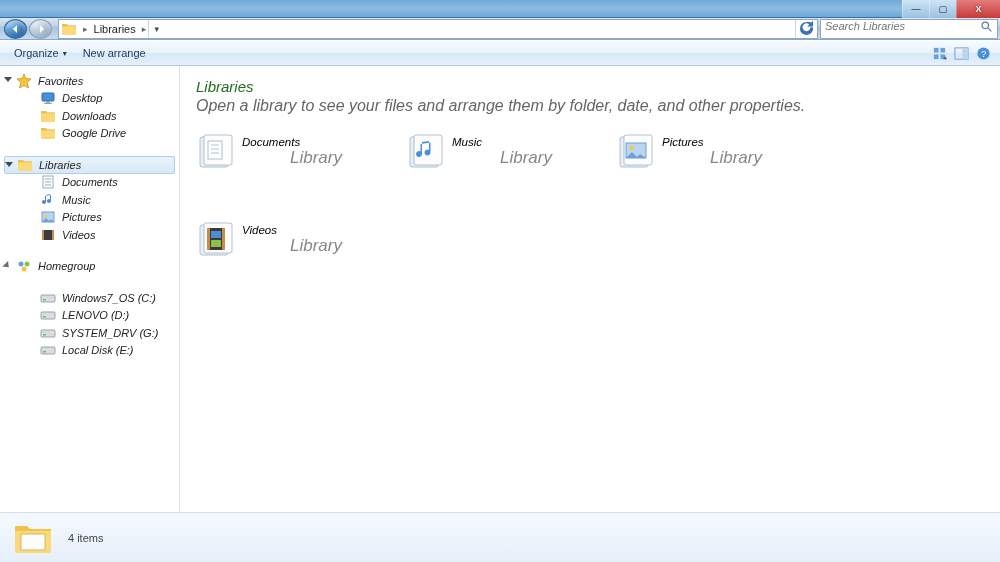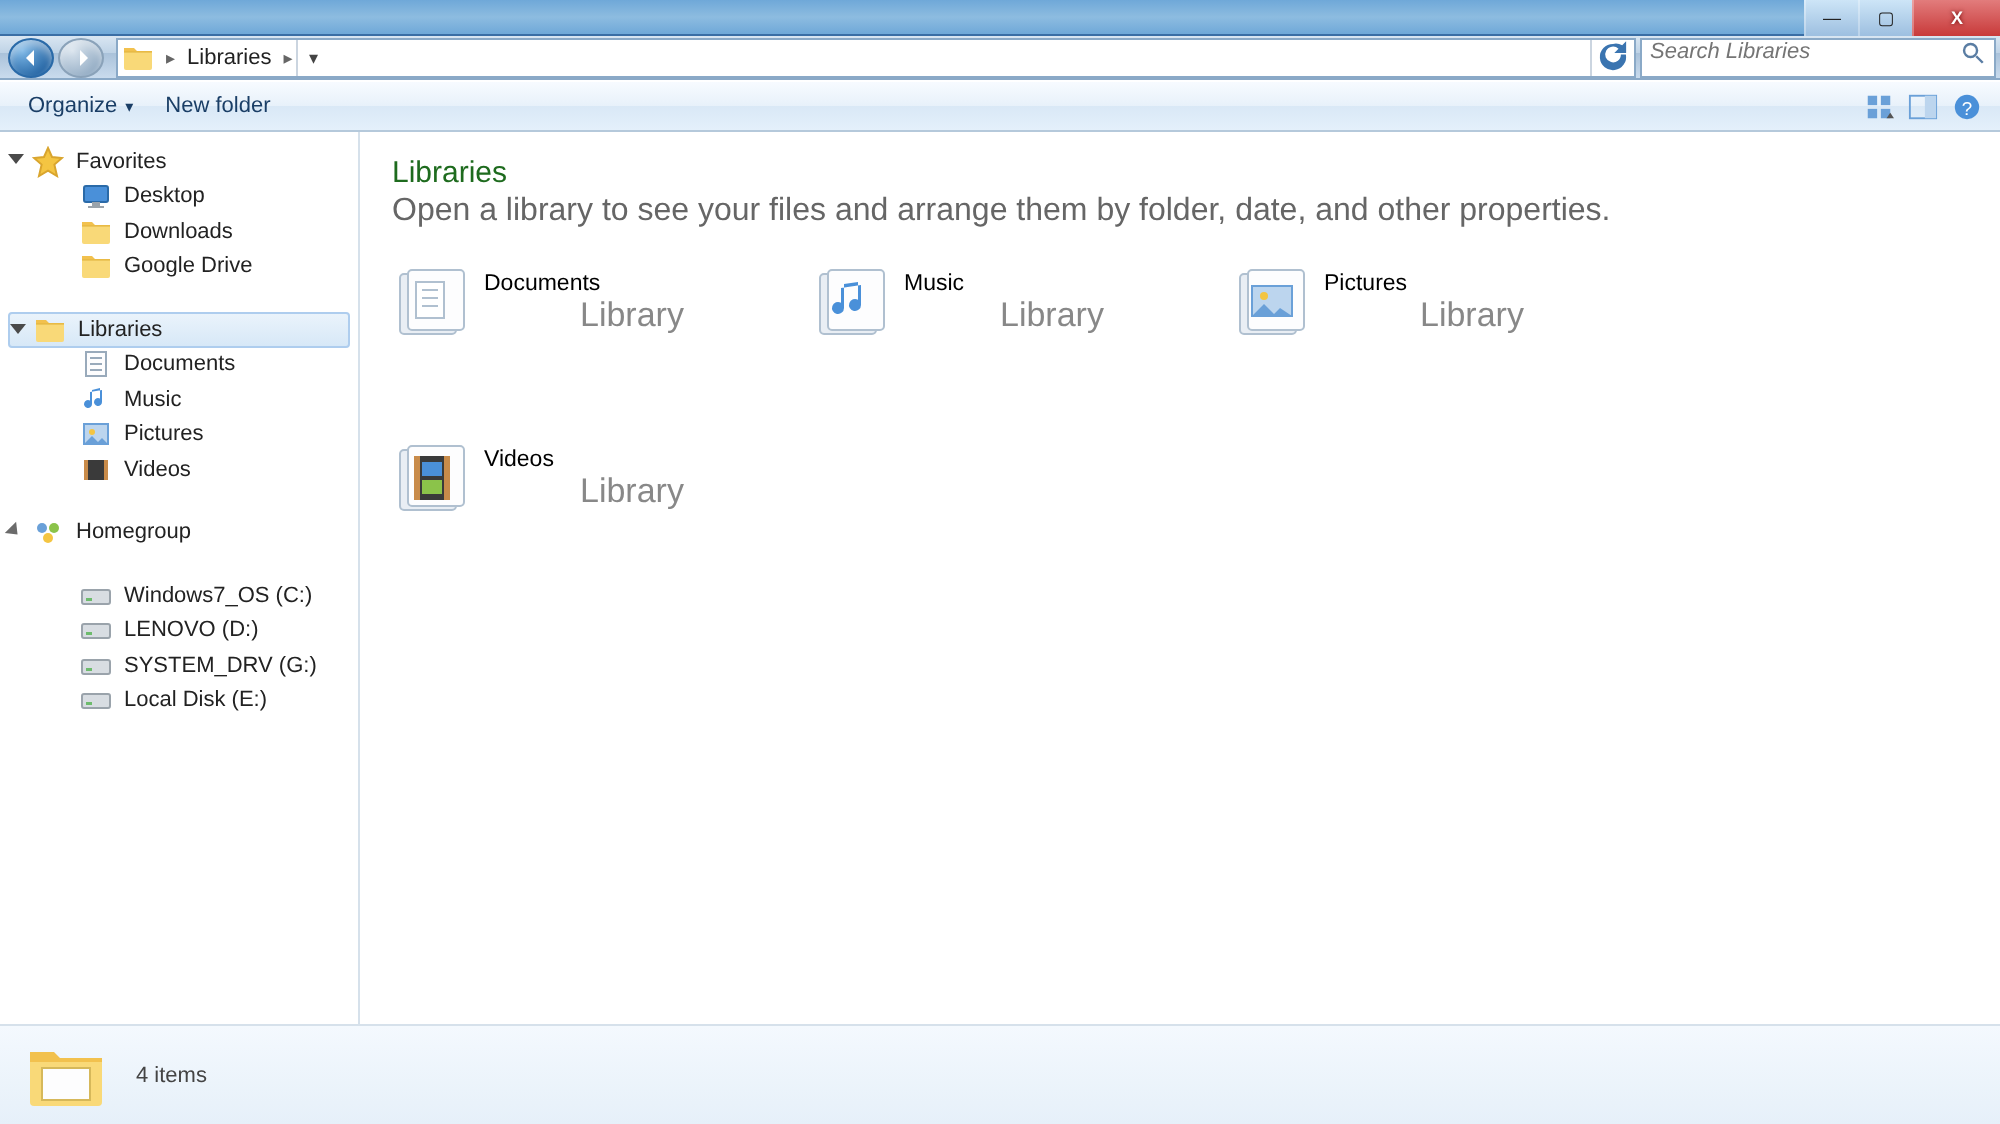--- a/index.html
+++ b/index.html
@@ -62,21 +62,21 @@
     border-top: 1px solid #fff; border-bottom: 1px solid #b5c9db;
     display: flex; align-items: center; font-size: 11px; color: #1a3e66;
     padding: 0 6px;
   }
   .toolbar .tb-item { padding: 0 8px; display:flex; align-items:center; gap:4px; height:100%;}
   .toolbar .spacer { flex: 1; }
   .toolbar .tb-ic { width:22px; height:22px; display:inline-flex; align-items:center; justify-content:center;}
   .toolbar svg { width:15px; height:15px; }
 
   
-  .main { display: flex; height: calc(562px - 18px - 22px - 26px - 50px); }
+  .main { display: flex; height: calc(562px - 18px - 22px - 26px - 50px); font-style: italic; }
 
   
   .nav {
     width: 180px; border-right: 1px solid #d6e1eb; padding: 6px 0 6px 0;
     background: #fff; font-size: 11px; color: #222; overflow-y:auto;
   }
   .nav-group { margin-bottom: 14px; }
   .nav-head, .nav-item {
     display: flex; align-items: center; gap: 6px;
     padding: 1px 4px 1px 16px; height: 17.5px; white-space: nowrap;
@@ -192,21 +192,21 @@
       </svg>
   </div>
 </div>
 
 <div class="toolbar">
   <div class="tb-item">
     <span>Organize</span>
     <span style="font-size:8px;">▾</span>
   </div>
   <div class="tb-item">
-    <span>New folder</span>
+    <span>New arrange</span>
   </div>
   <div class="spacer"></div>
   <div class="tb-ic">
     <svg viewBox="0 0 16 16">
         <rect x="2" y="2" width="5" height="5" fill="#6aa0d8"></rect>
         <rect x="9" y="2" width="5" height="5" fill="#6aa0d8"></rect>
         <rect x="2" y="9" width="5" height="5" fill="#6aa0d8"></rect>
         <rect x="9" y="9" width="5" height="5" fill="#6aa0d8"></rect>
         <path d="M15 12l-2 3h4z" fill="#555" transform="translate(-1,-1)"></path>
       </svg>

